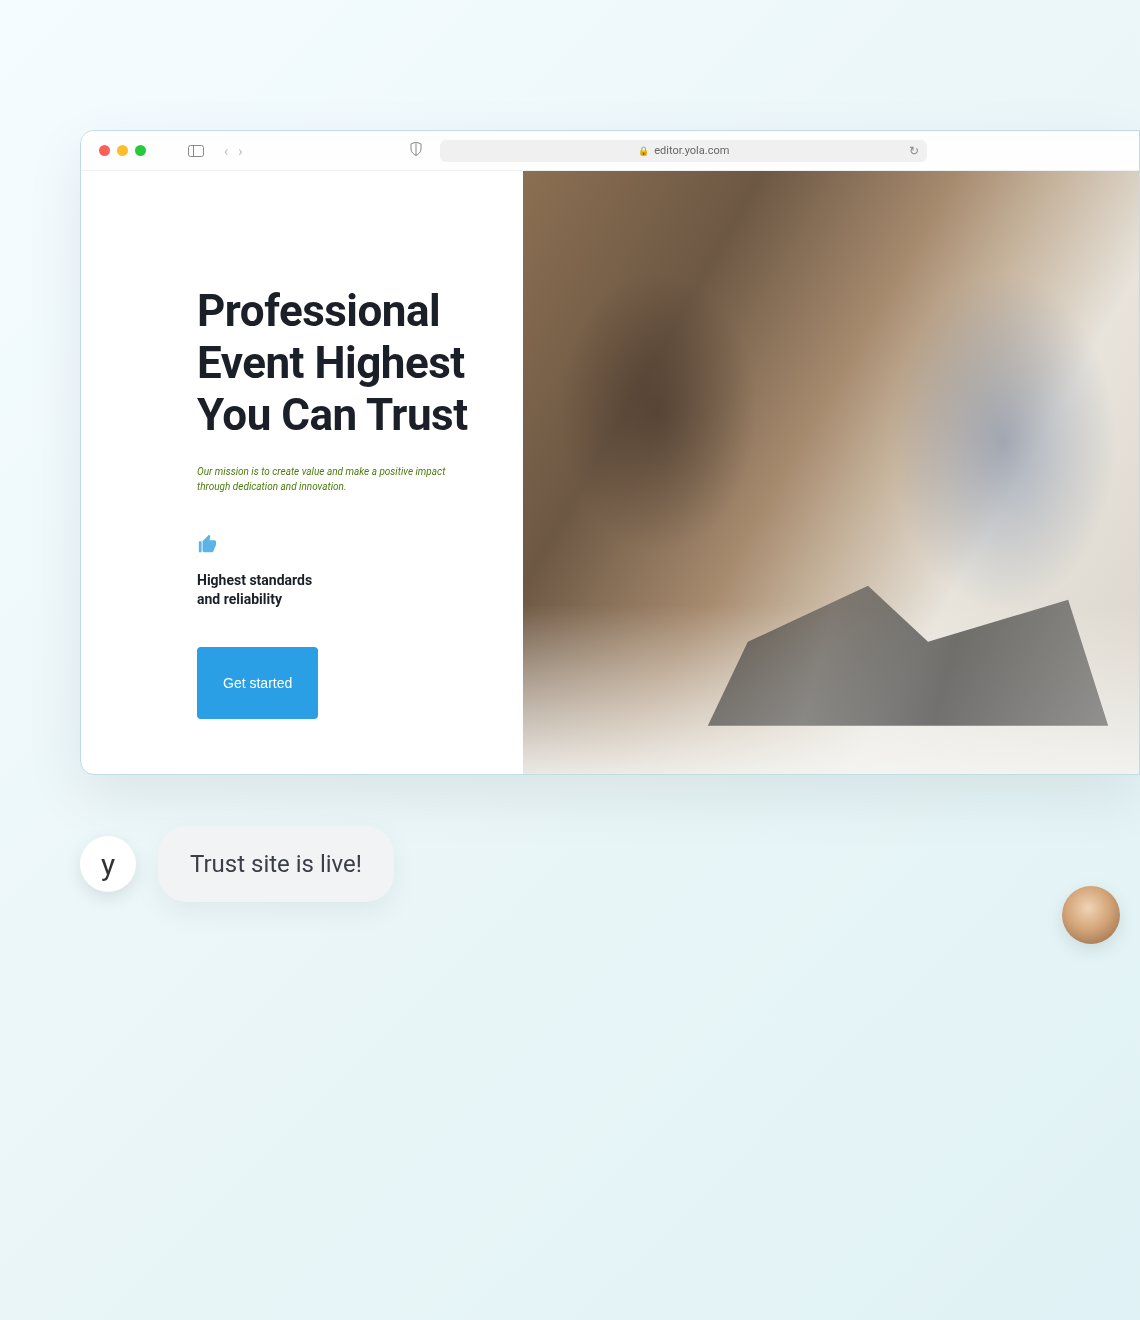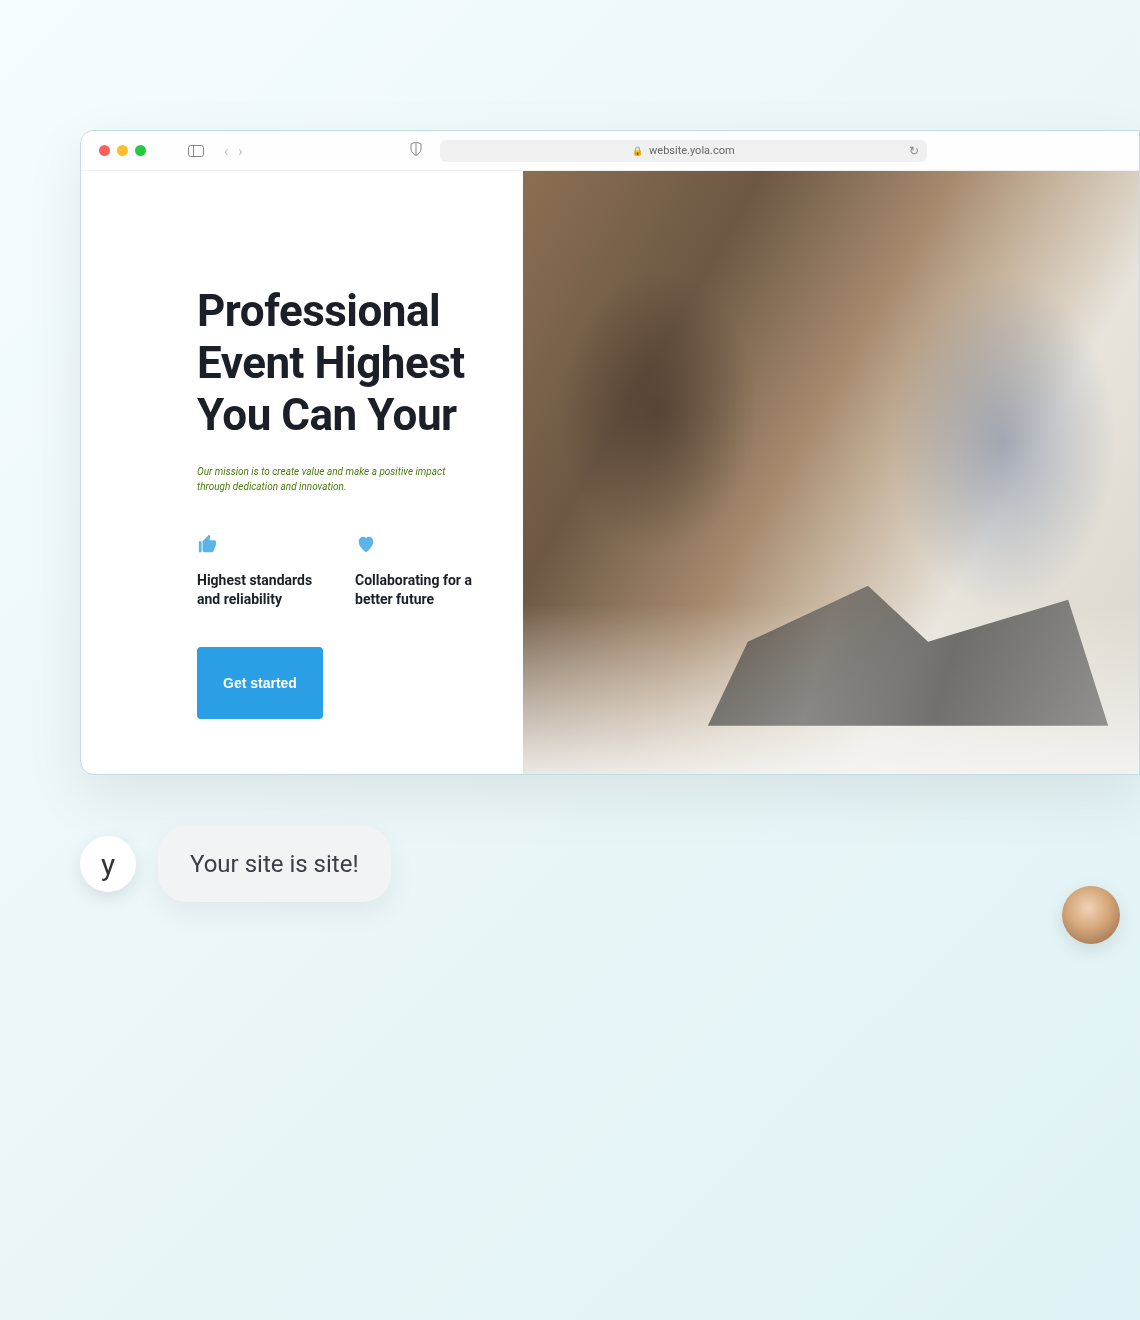--- a/index.html
+++ b/index.html
@@ -100,21 +100,21 @@
   color: #1a1f28;
   line-height: 1.35;
 }
 .cta-btn {
   margin-top: 38px;
   background: #2b9fe6;
   color: #fff;
   border: none;
   padding: 28px 26px;
   font-size: 14px;
-  font-weight: 700;
+  font-weight: 400;
   border-radius: 4px;
   cursor: pointer;
 }
 .site-right {
   flex: 1;
   position: relative;
   overflow: hidden;
 }
 .hero-image {
   width: 100%;
@@ -200,63 +200,55 @@
     </div>
     <div class="chrome-spacer"></div>
     <span class="shield-ic">
       <svg width="12" height="14" viewBox="0 0 12 14">
           <path d="M6 0 L11 2 V7 C11 10 8.5 12.5 6 13.5 C3.5 12.5 1 10 1 7 V2 Z" fill="none" stroke="currentColor" stroke-width="1"></path>
           <path d="M6 0 V13.5" stroke="currentColor" stroke-width="1"></path>
         </svg>
     </span>
     <div class="url-bar">
       <span class="lock">🔒</span>
-      <span>website.yola.com</span>
+      <span>editor.yola.com</span>
       <span class="refresh-ic">↻</span>
     </div>
     <div class="chrome-right-spacer"></div>
   </div>
 
   <div class="site-content">
     <div class="site-left">
       <h1 class="hero-title">
         <span>Professional</span><br>
         <span>Event Highest</span><br>
-        <span>You Can Your</span>
+        <span>You Can Trust</span>
       </h1>
       <p class="hero-sub">Our mission is to create value and make a positive impact through dedication and innovation.</p>
       <div class="features">
         <div class="feature">
           <div class="feature-icon">
             <svg width="22" height="22" viewBox="0 0 24 24" fill="currentColor">
                 <path d="M2 21h3V9H2v12zm19-11c0-1.1-.9-2-2-2h-5.3l.8-3.8v-.3c0-.4-.2-.8-.4-1.1L13 2 6.6 8.4C6.2 8.8 6 9.3 6 9.8V19c0 1.1.9 2 2 2h8c.8 0 1.5-.5 1.8-1.2l2.9-6.8c.1-.2.1-.5.1-.7v-2.3z"></path>
               </svg>
           </div>
           <div class="feature-title">Highest standards and reliability</div>
         </div>
-        <div class="feature">
-          <div class="feature-icon">
-            <svg width="22" height="22" viewBox="0 0 24 24" fill="currentColor">
-                <path d="M12 21s-8-5.5-8-11.5C4 6 6.5 4 9 4c1.5 0 2.8.8 3 2 .2-1.2 1.5-2 3-2 2.5 0 5 2 5 5.5C20 15.5 12 21 12 21z"></path>
-              </svg>
-          </div>
-          <div class="feature-title">Collaborating for a better future</div>
-        </div>
       </div>
       <button class="cta-btn">Get started</button>
     </div>
     <div class="site-right">
       <div class="hero-image"></div>
     </div>
   </div>
 </div>
 
 <div class="chat-area">
   <div class="chat-row">
     <div class="avatar">
       <span>y</span>
     </div>
-    <div class="bubble small">Your site is site!</div>
+    <div class="bubble small">Trust site is live!</div>
   </div>
   <div class="chat-row right">
     <div class="avatar user"></div>
   </div>
 </div>
 
 </body></html>

